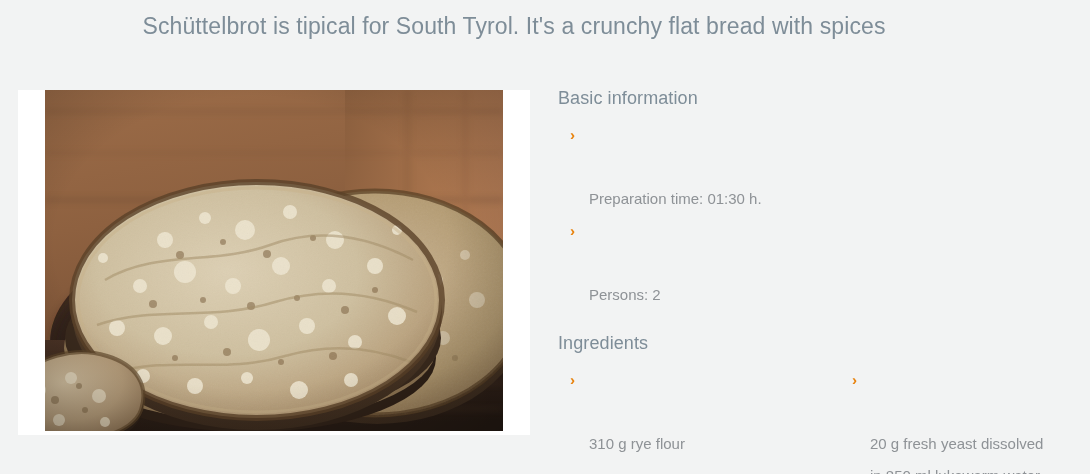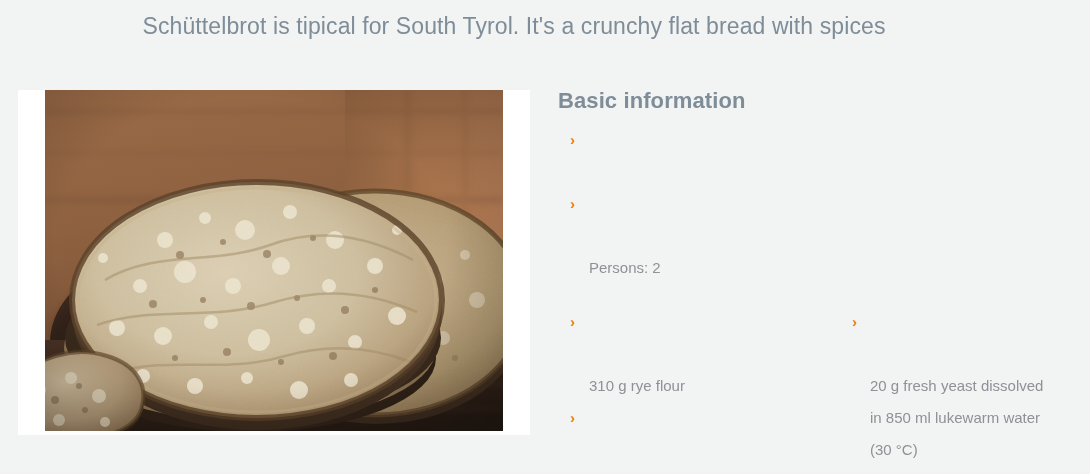--- a/index.html
+++ b/index.html
@@ -56,22 +56,22 @@
 
   
   .content {
     position: absolute;
     left: 558px;
     top: 88px;
     width: 520px;
   }
 
   .section-heading {
-    font-size: 22px;
-    font-weight: 700;
+    font-size: 18px;
+    font-weight: 400;
     color: #7e8d98;
     letter-spacing: 0.1px;
     margin-bottom: 10px;
   }
 
   .section + .section { margin-top: 22px; }
 
   ul.bullets {
     list-style: none;
   }
@@ -333,29 +333,31 @@
   </div>
 </div>
 
 <div class="content">
 
   <section class="section">
     <h2 class="section-heading">Basic information</h2>
     <ul class="bullets">
       <li>
         <span class="chev">›</span>
+        <span>Preparation time: 01:30 h.</span>
       </li>
       <li>
         <span class="chev">›</span>
         <span>Persons: 2</span>
       </li>
     </ul>
   </section>
 
   <section class="section">
+    <h2 class="section-heading">Ingredients</h2>
 
     <div class="ingredients-cols">
 
       <div class="col left">
         <ul class="bullets">
           <li>
             <span class="chev">›</span>
             <span>310 g rye flour</span>
           </li>
           <li>

